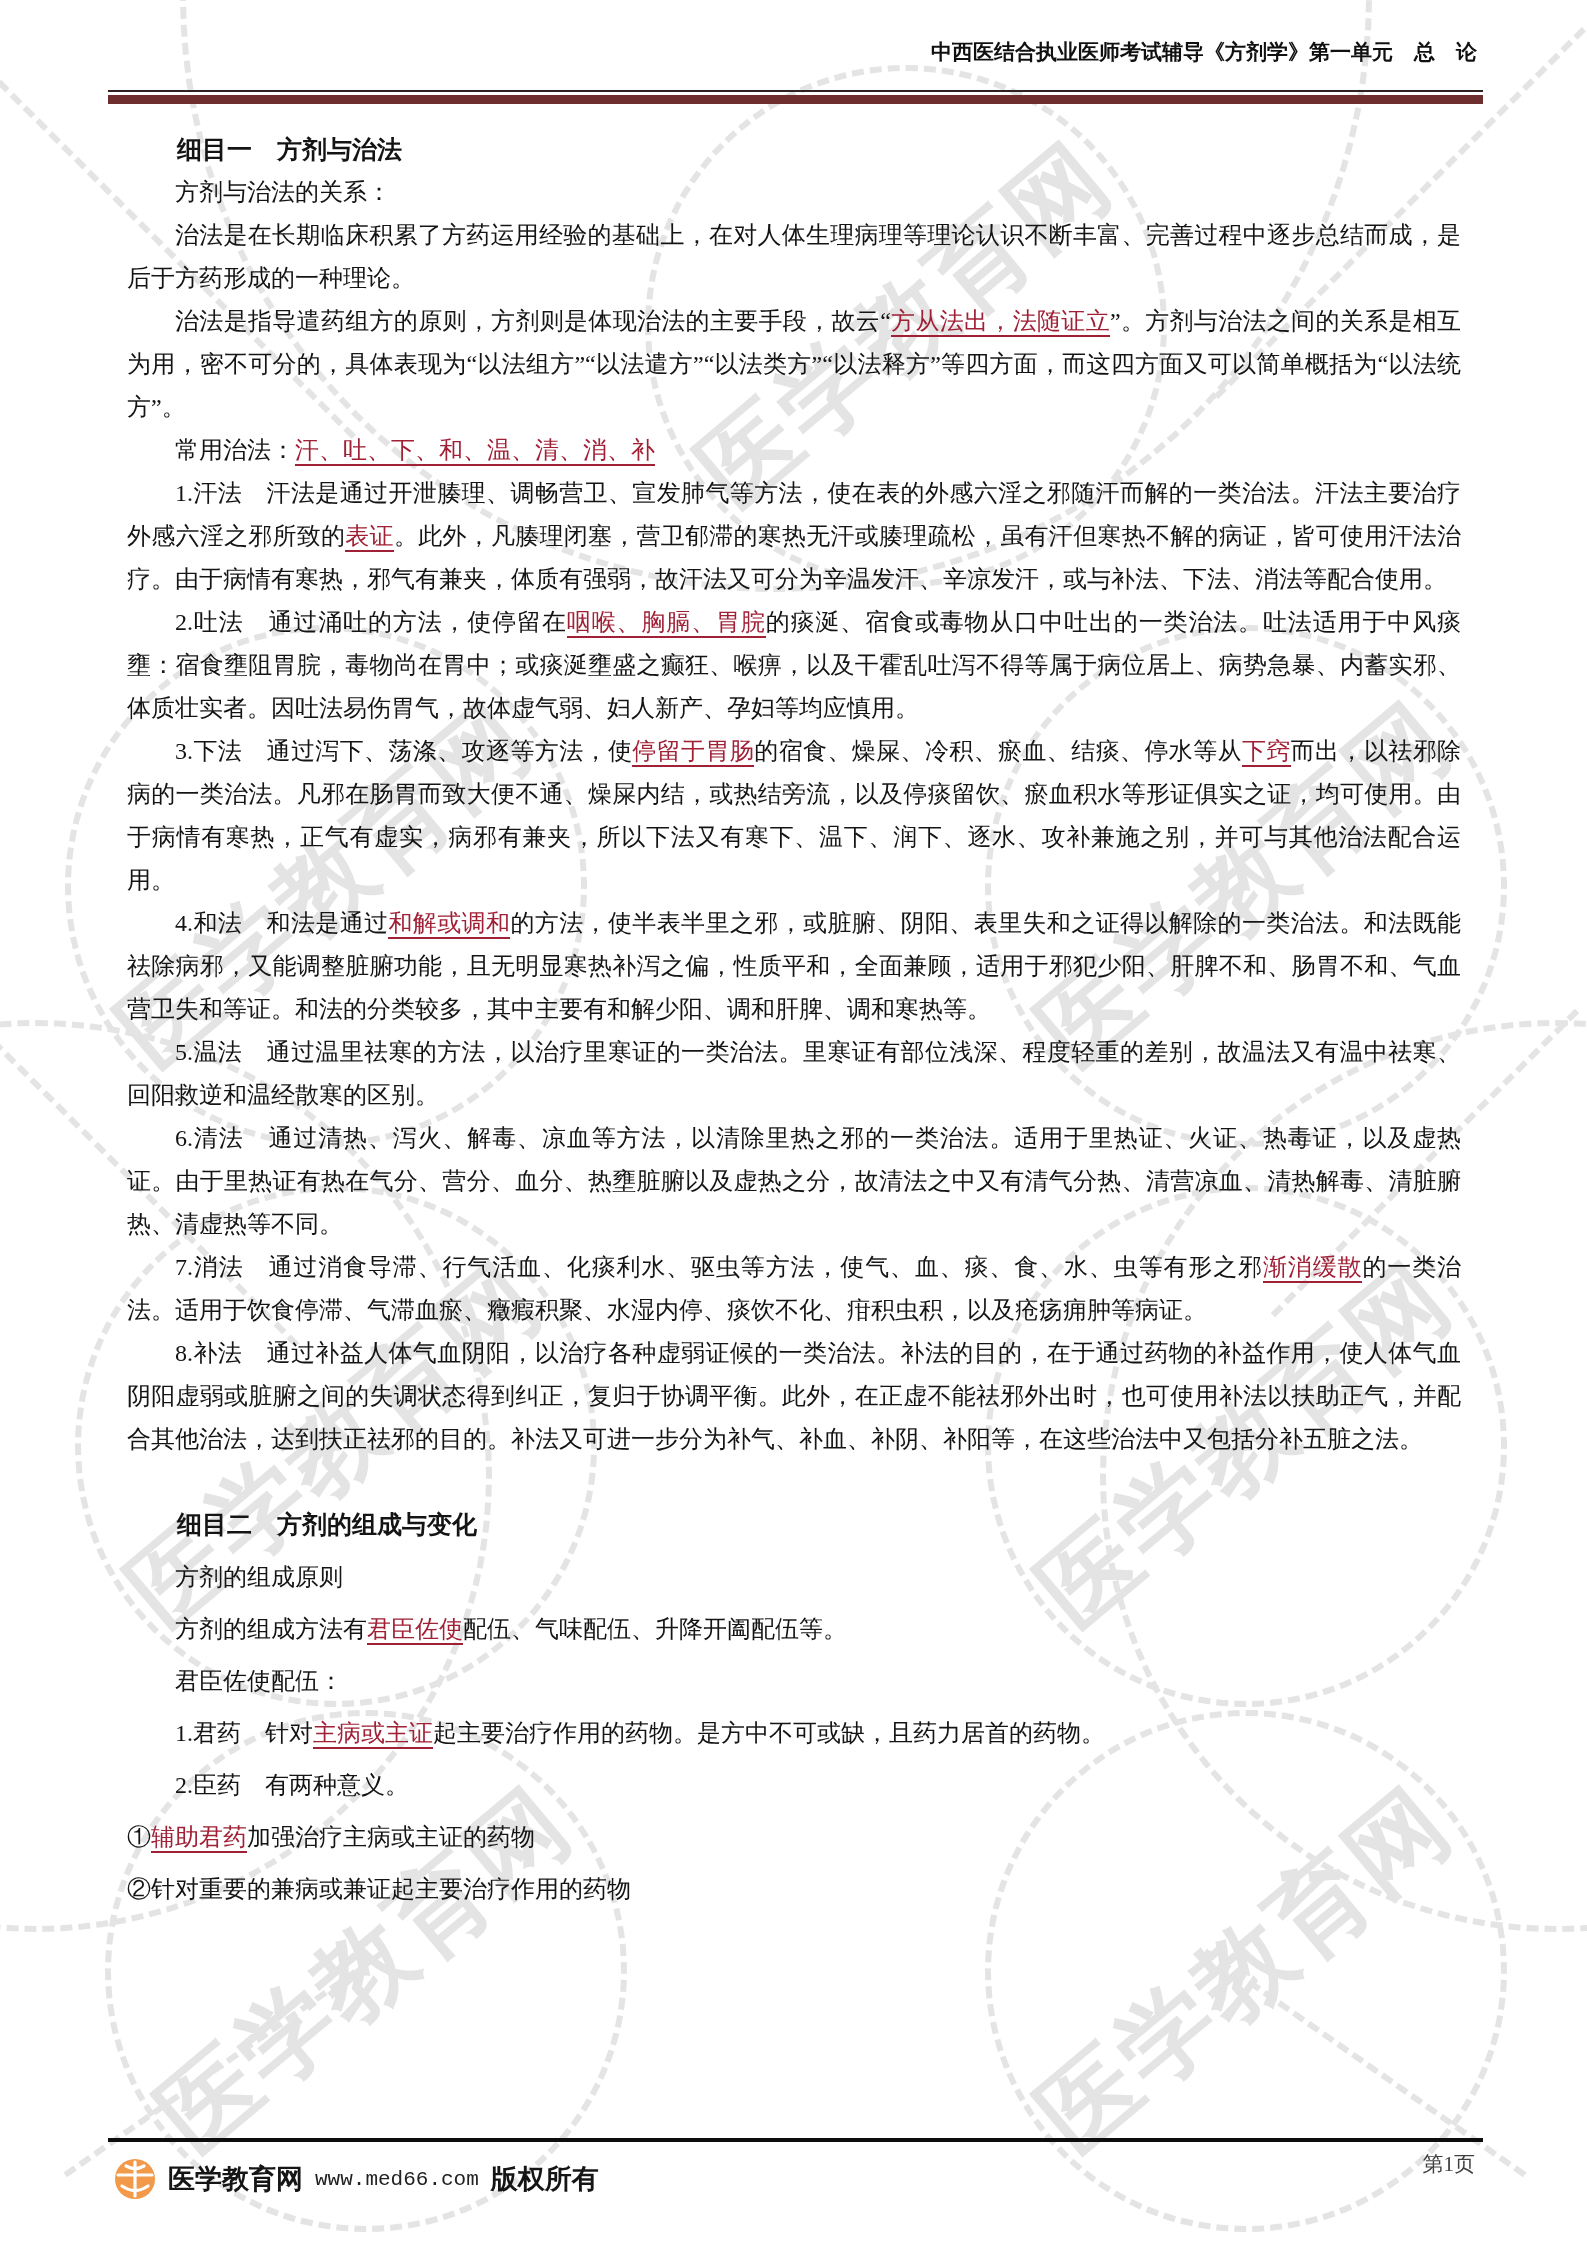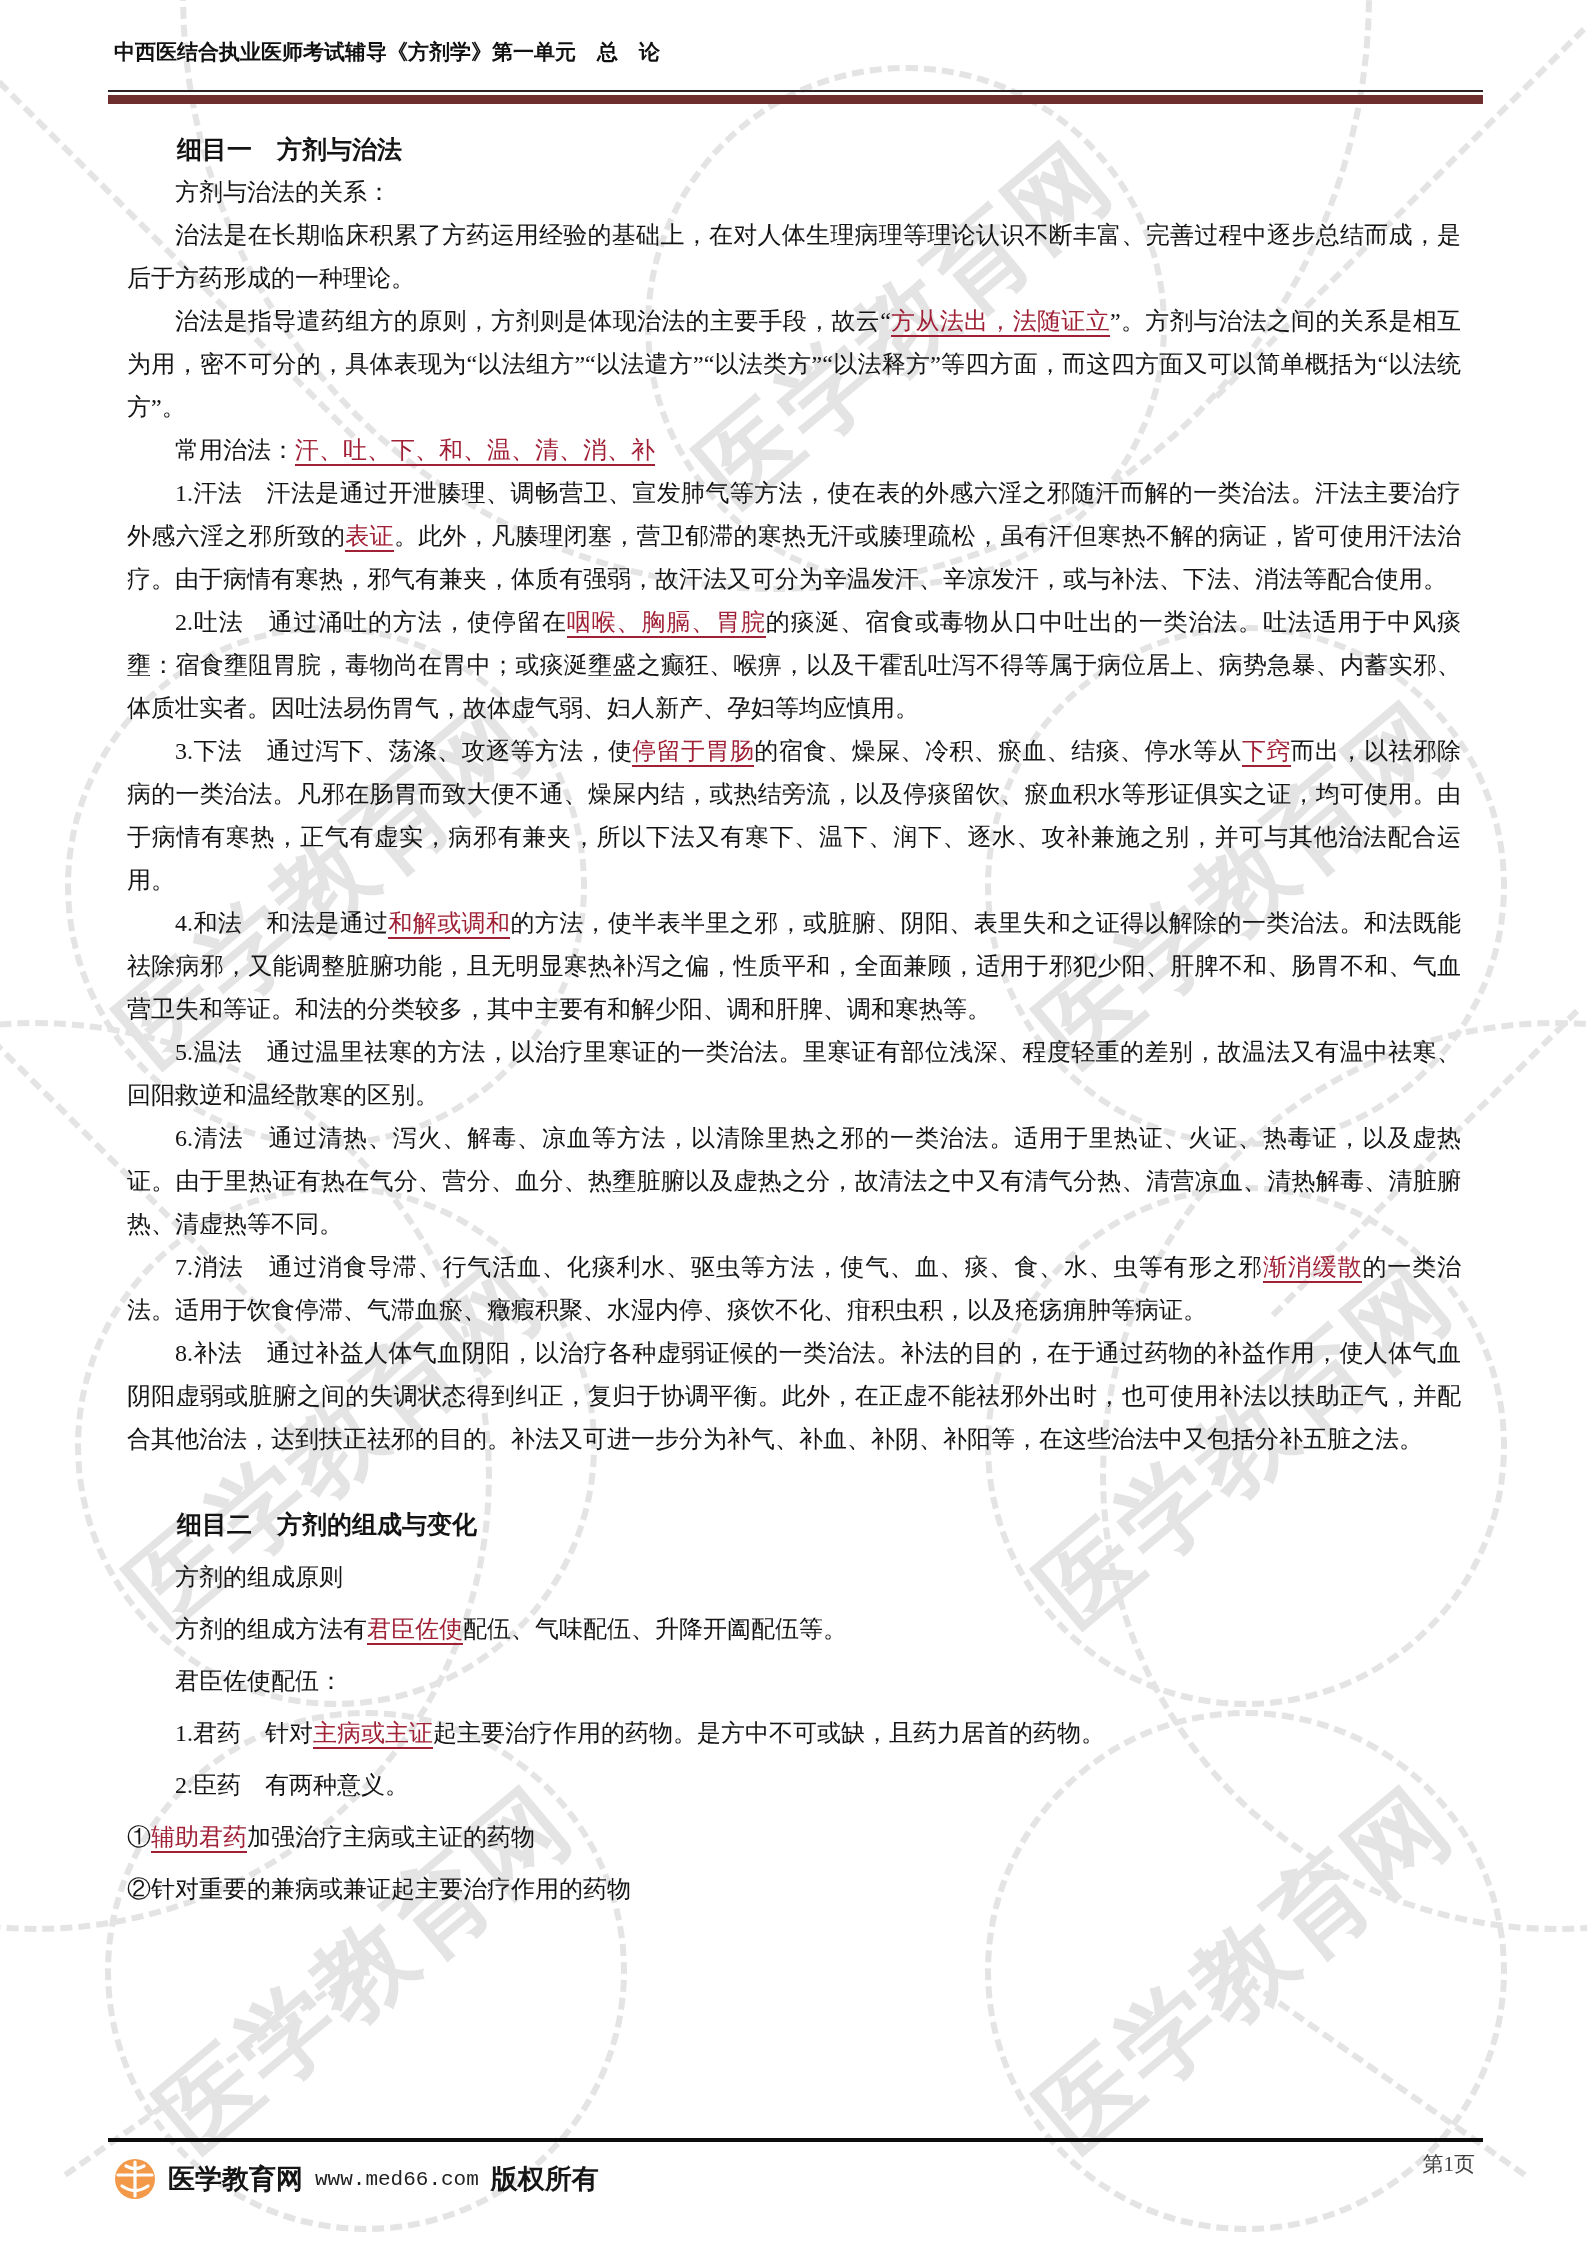--- a/index.html
+++ b/index.html
@@ -14,21 +14,21 @@
   .watermark-layer{position:absolute;inset:0;z-index:0;pointer-events:none;overflow:hidden;}
   .wm-circle{position:absolute;border:6px dashed var(--wm,#e4e4e4);border-radius:50%;
     display:flex;align-items:center;justify-content:center;}
   .wm-text{font-family:"Liberation Sans","DejaVu Sans",sans-serif;font-weight:bold;
     color:var(--wm,#e4e4e4);white-space:nowrap;transform:rotate(-40deg);letter-spacing:4px;}
   .wm-arc{position:absolute;border:6px dashed var(--wm,#e4e4e4);border-radius:50%;}
   .wm-line{position:absolute;border-top:6px dashed var(--wm,#e4e4e4);}
 
   
   .header-row{position:absolute;left:114px;right:110px;top:38px;z-index:2;
-    display:flex;justify-content:flex-start;align-items:baseline;
+    display:flex;justify-content:flex-end;align-items:baseline;
     font-weight:bold;font-size:21px;color:#101010;}
   .header-rule{position:absolute;left:108px;right:104px;top:90px;z-index:2;}
   .header-rule .thin{height:2px;background:#2e2222;margin-bottom:3px;}
   .header-rule .thick{height:9px;background:var(--maroon,#6e2e2e);}
 
   
   .content{position:absolute;left:127px;width:1334px;top:128px;z-index:1;
     font-size:24px;text-align:justify;}
   .content p{margin:0;}
   .doc-section:nth-child(1){line-height:43px;}

